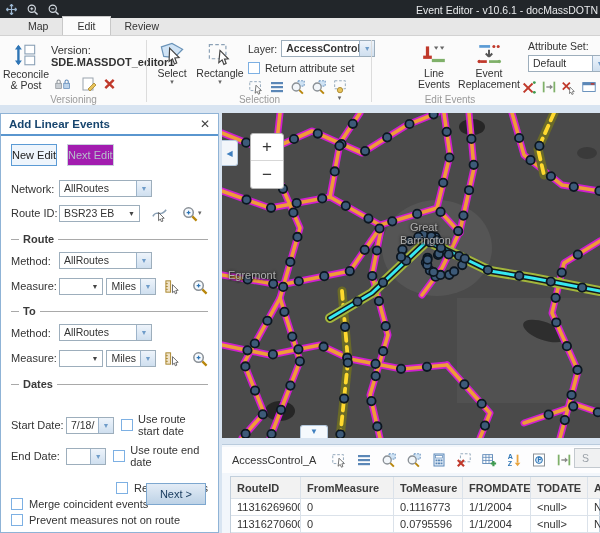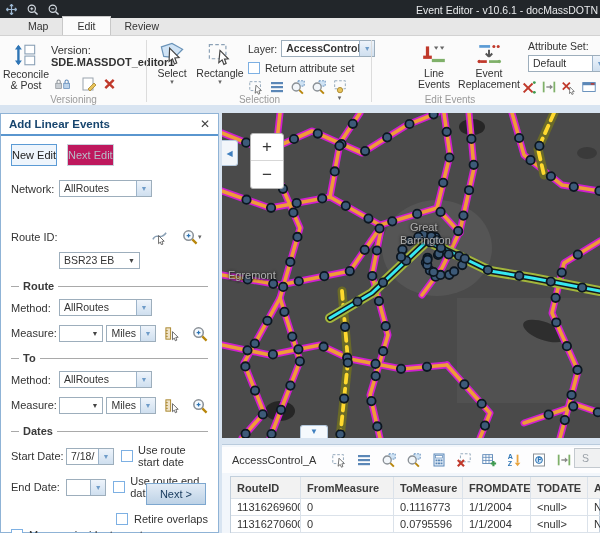--- a/index.html
+++ b/index.html
@@ -41,21 +41,21 @@
 
   
   .panel{position:absolute;left:0;top:113px;width:219px;height:420px;background:#fff;
          border:1px solid #8fb3d6;font-size:11px;}
   .panel-header{position:relative;height:22px;border-bottom:2px solid #5a96cf;display:flex;align-items:center;padding:0 8px;}
   .panel-title{color:#17456e;font-weight:bold;font-size:11.5px;flex:1;}
   .panel-close{color:#444;font-size:12px;line-height:12px;}
   .prow{display:flex;align-items:center;margin:0 10px;}
   .plabel{flex:none;}
   .btn{border:1px solid #5b9bd5;background:#eef5fc;padding:4px 0;font-size:11px;color:#222;}
-  .btn.disabled{border-color:#c9d2dc;background:#be185d;color:#b6bfca;}
+  .btn.disabled{border-color:#c9d2dc;background:#a21caf;color:#b6bfca;}
   .fieldset{position:relative;border-top:1px solid #a9a9a9;margin:0 10px;}
   .fs-label{position:absolute;top:-7px;left:8px;background:#fff;padding:0 4px;font-weight:bold;color:#3a3a3a;font-size:11px;}
   .nextbtn{position:absolute;right:12px;top:369px;border:1px solid #7da7cf;background:linear-gradient(#e3ecf6,#bdd2e6);
            padding:4px 13px;font-size:11px;color:#16395c;}
   .pico{display:inline-flex;width:18px;height:18px;align-items:center;justify-content:center;}
   .pico svg{width:17px;height:17px;}
 
   
   .lowerbg{position:absolute;left:0;top:105px;width:600px;height:428px;background:#d8e4f1;}
   .map{position:absolute;left:222px;top:113px;width:378px;height:325px;background:#4a4a4a;overflow:hidden;}
@@ -327,21 +327,21 @@
     <div class="prow" style="margin-top:14px;">
       <span class="plabel" style="width:48px;">Network:</span>
       <span class="combo" style="width:93px;">
         <span class="ctext">AllRoutes</span>
         <span class="abtn">▼</span>
       </span>
     </div>
 
     <div class="prow" style="margin-top:7px;">
       <span class="plabel" style="width:48px;">Route ID:</span>
-      <span class="combo" style="width:81px;margin-top:48px;">
+      <span class="combo" style="width:81px;">
         <span class="ctext">BSR23 EB</span>
         <span class="abtn plain">▼</span>
       </span>
       <span class="pico" style="margin-left:10px;">
           <svg viewBox="0 0 18 18">
             <path d="M2 12 C6 4 10 14 16 5" fill="none" stroke="#8aa0b5" stroke-width="1.6"></path>
             <path d="M8 8 L14 14 L11.5 14.2 L12.7 17 L11 17.7 L9.9 14.9 L8 16.6 Z" fill="#fff" stroke="#444" stroke-width="0.8"></path>
           </svg>
         </span>
       <span class="pico" style="margin-left:12px;">
@@ -422,21 +422,21 @@
             <circle cx="8" cy="8" r="5" fill="#f6fafe" stroke="#8a9096" stroke-width="1.6"></circle>
             <path d="M12 12 L16.5 16.5" stroke="#b8860b" stroke-width="2.4"></path>
             <path d="M6 8 H10 M8 6 V10" stroke="#2e75b5" stroke-width="1.3"></path>
           </svg>
         </span>
     </div>
 
     <div class="fieldset" style="margin-top:17px;">
       <span class="fs-label">Dates</span>
     </div>
-    <div class="prow" style="margin-top:12px;">
+    <div class="prow" style="margin-top:28px;">
       <span class="plabel" style="width:55px;">Start Date:</span>
       <span class="combo" style="width:48px;">
         <span class="ctext">7/18/</span>
         <span class="abtn">▼</span>
       </span>
       <span class="cb" style="margin-left:7px;"></span>
       <span style="margin-left:5px;">Use route start date</span>
     </div>
     <div class="prow" style="margin-top:7px;">
       <span class="plabel" style="width:55px;">End Date:</span>

